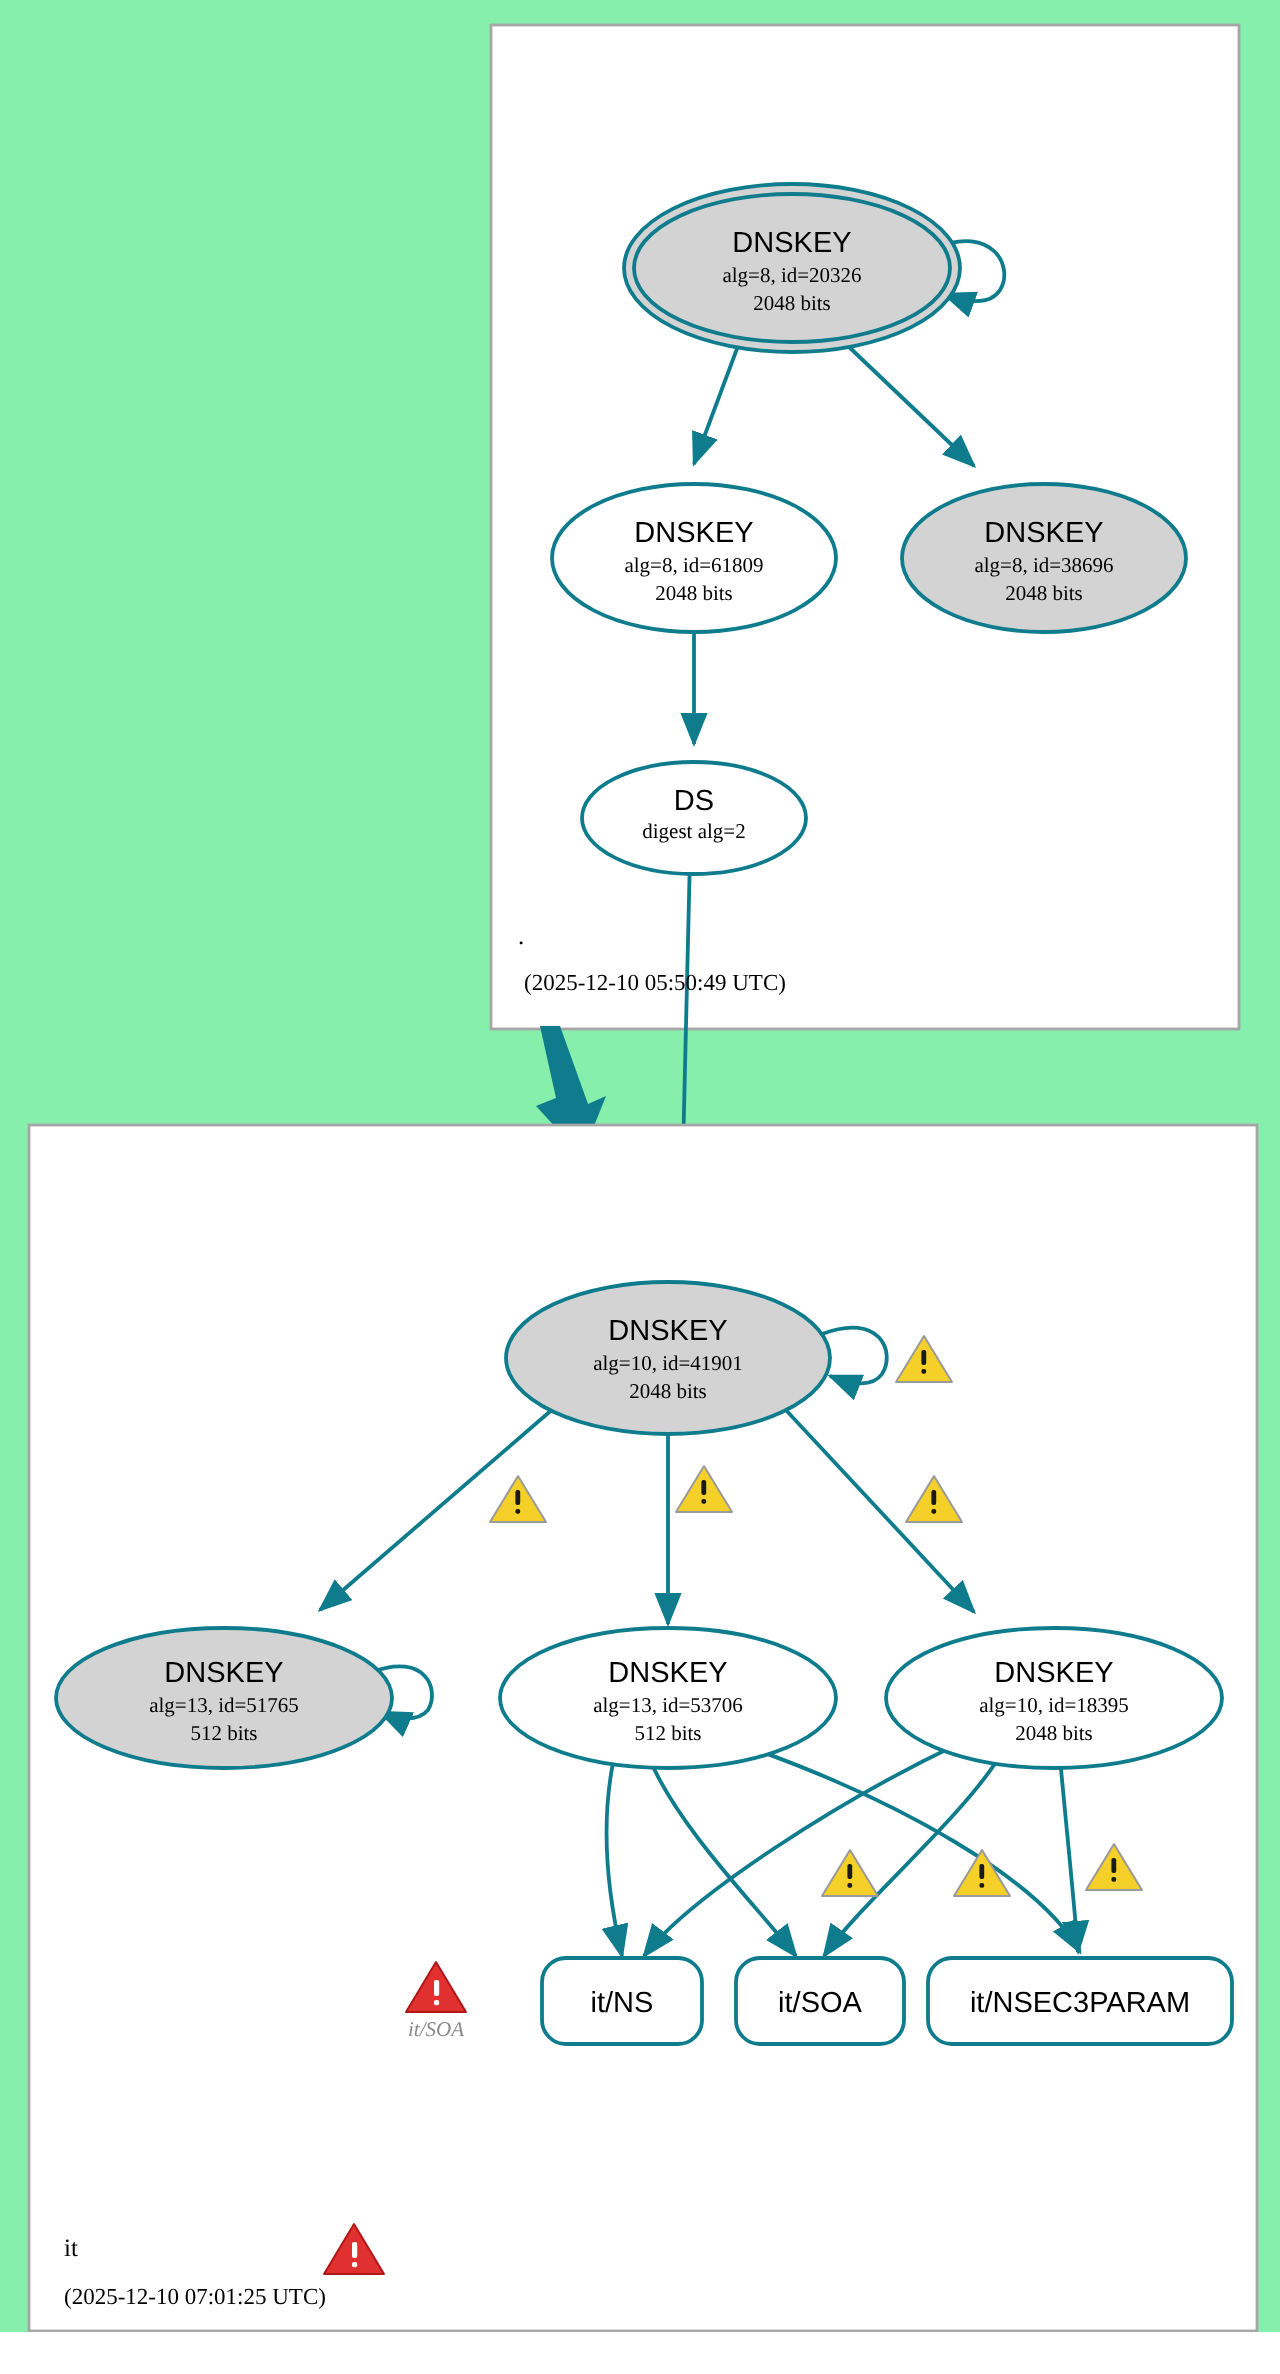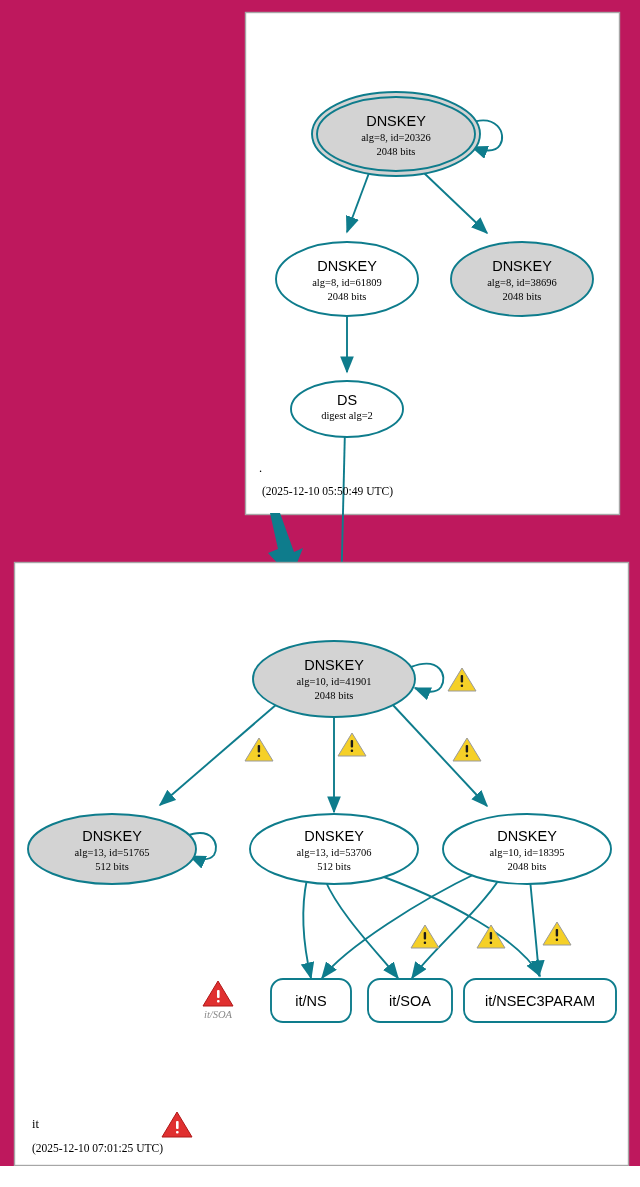--- a/index.html
+++ b/index.html
@@ -7,21 +7,21 @@
     padding: 0;
     background: #ffffff;
   }
   body {
     font-family: "Liberation Sans", sans-serif;
   }
   #canvas {
     position: relative;
     width: 640px;
     height: 1166px;
-    background: #be185d;
+    background: #86efac;
     overflow: hidden;
   }
   svg#graph {
     position: absolute;
     top: 0;
     left: 0;
     width: 640px;
     height: 1187px;
   }
   .zone-box {

